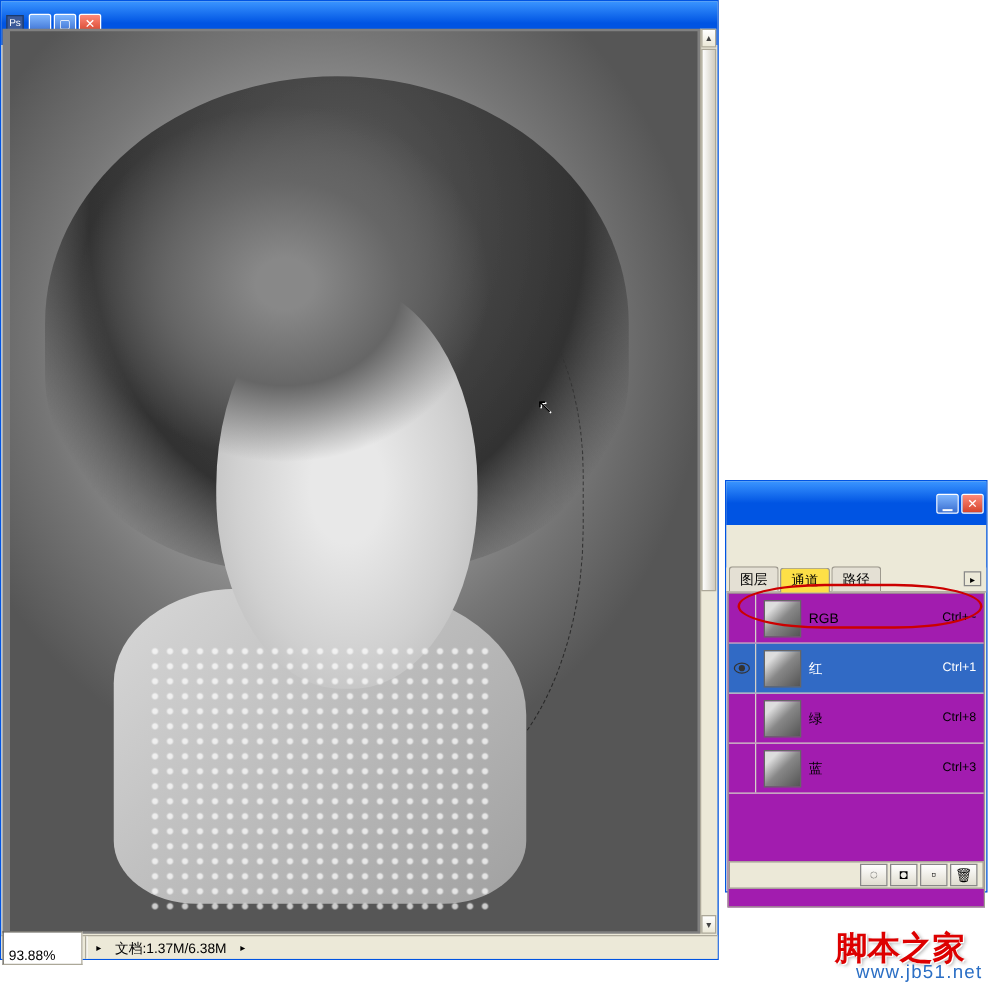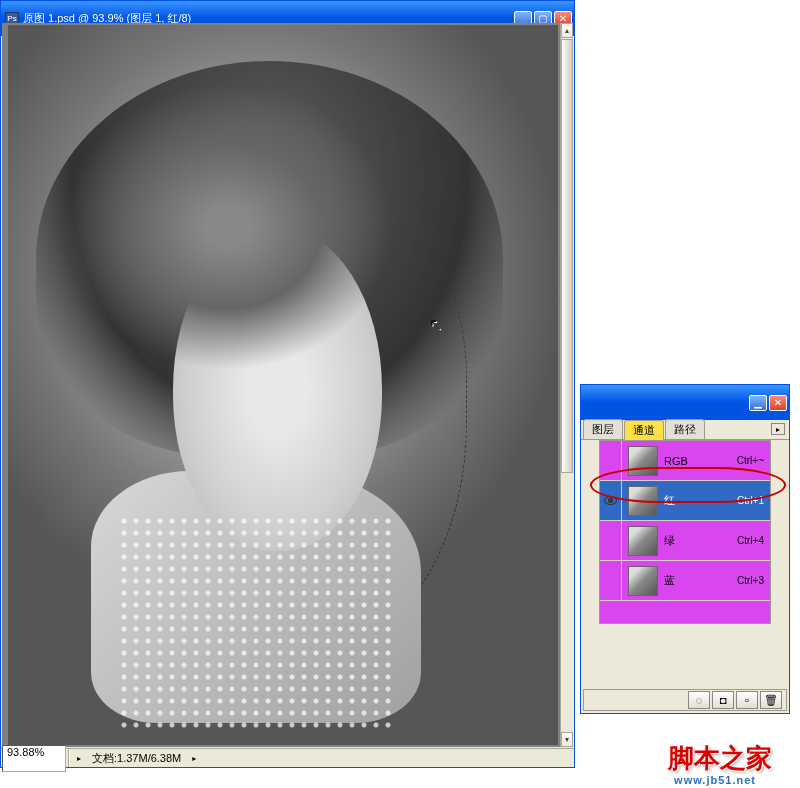--- a/index.html
+++ b/index.html
@@ -25,61 +25,60 @@
 .neck{position:absolute;left:15%;top:62%;width:60%;height:35%;background:linear-gradient(135deg,#d8d8d8,#a0a0a0);border-radius:30% 40% 20% 20%;}
 .pearls{position:absolute;left:20%;top:68%;width:50%;height:30%;}
 .pearls::before{content:"";position:absolute;inset:0;background-image:radial-gradient(circle,#fff 2px,transparent 3px);background-size:12px 12px;opacity:.7;}
 @keyframes march{to{border-style:dashed;}}
 
 .vscroll { position: absolute; right: 1px; top: 22px; width: 13px; bottom: 20px; background: #ece9d8; border-left: 1px solid #aca899; }
 .vscroll .arrow { height: 15px; background: linear-gradient(#fff,#ece9d8); border: 1px solid #aca899; display:flex;align-items:center;justify-content:center;font-size:8px;color:#444;}
 .vscroll .thumb { position: absolute; top: 16px; left: 0; right: 0; height: 60%; background: linear-gradient(90deg,#fff,#d0ccc0); border: 1px solid #aca899; }
 
 .statusbar { position: absolute; left: 0; bottom: 0; right: 0; height: 19px; background: #ece9d8; border-top: 1px solid #aca899; display: flex; align-items: center; font-size: 11px; color: #000; }
-.zoom-field { width: 64px; height: 27px; border: 1px inset #aca899; background: #fff; padding: 0 4px; display: flex; align-items: flex-start; margin-left: 1px;}
+.zoom-field { width: 64px; height: 27px; border: 1px inset #aca899; background: #fff; padding: 0 4px; display: flex; align-items: flex-end; margin-left: 1px;}
 .status-sep { width: 2px; height: 100%; border-left: 1px solid #aca899; border-right: 1px solid #fff; margin: 0 2px; }
 .status-arrow { width: 14px; display:flex;align-items:center;justify-content:center;font-size:8px;}
 .doc-info { padding: 0 6px; }
 
 
 .panel { position: absolute; right: 10px; top: 384px; width: 210px; height: 330px; border: 1px solid #0054e3; background: #ece9d8; }
 .panel .titlebar { font-size: 10px; }
-.panel-tabs { height: 20px; background: #ece9d8; display: flex; align-items: flex-end; border-bottom: 1px solid #9e9a8f; padding-left: 2px; position:relative;}
+.panel-tabs { height: 20px; background: #ece9d8; display: flex; align-items: flex-end; border-bottom: 1px solid #9e9a8f; padding-left: 2px; position:relative;margin-top:34px;}
 .panel-tab { font-size: 11px; padding: 2px 8px; border: 1px solid #9e9a8f; border-bottom: none; margin-right: 1px; background: #e4e0d4; color:#000; border-top-left-radius:3px; border-top-right-radius:3px; cursor:pointer;}
 .panel-tab.active { background: #fde047; position: relative; top: 1px; }
 .panel-menu { position: absolute; right: 4px; top: 3px; width: 14px; height: 12px; border: 1px solid #888; display:flex;align-items:center;justify-content:center;font-size:8px;cursor:pointer;}
 
-.channel-list { background: #d946ef; border: 1px solid #9e9a8f; margin: 0 18px; height: 184px; overflow:hidden;}
+.channel-list { background: #a21caf; border: 1px solid #9e9a8f; margin: 0 1px; height: 252px; overflow:hidden;}
 .ch-row { height: 40px; border-bottom: 1px solid #d4d0c8; display: flex; align-items: center; font-size: 11px; cursor:pointer; position:relative;}
 .ch-row.selected { background: #316ac5; color: #fff; }
 .vis-col { width: 22px; height: 100%; border-right: 1px solid #d4d0c8; display: flex; align-items: center; justify-content: center; }
 .eye-icon { width: 13px; height: 9px; border: 1px solid #333; border-radius: 60%; position: relative; }
 .eye-icon::after { content:""; position:absolute; left:3px; top:1px; width:5px; height:5px; background:#333; border-radius:50%; }
 .ch-thumb { width: 30px; height: 30px; margin: 0 6px; border: 1px solid #666; background: linear-gradient(135deg,#ddd 20%,#888 50%,#555 100%); position:relative;}
 .ch-thumb.alpha { background:#888;}
 .ch-name { flex: 1; }
 .ch-shortcut { font-size: 10px; margin-right: 6px; text-align: right; }
 
 .highlight-ring { position: absolute; border: 2px solid #c00; border-radius: 50%/70%; pointer-events: none; left: 590px; top: 467px; width: 196px; height: 36px; z-index: 20;}
 
 .panel-footer { position: absolute; bottom: 2px; left: 2px; right: 2px; height: 22px; background: #ece9d8; border: 1px solid #9e9a8f; display: flex; align-items: center; justify-content: flex-end; padding: 0 4px; gap: 2px; }
 .foot-btn { width: 22px; height: 18px; border: 1px solid #888; background: linear-gradient(#fff,#e0ddd0); display: flex; align-items: center; justify-content: center; font-size: 11px; cursor:pointer;}
 
 .watermark { position: absolute; right: 28px; bottom: 12px; font-size: 26px; color: #d00; font-weight: bold; text-shadow: 1px 1px 0 #fff, 2px 2px 3px rgba(0,0,0,.3); font-family: "STKaiti", KaiTi, cursive; }
-.watermark-sub { position: absolute; right: 44px; bottom: 2px; font-size: 11px; color: #2b6fc5; letter-spacing: 1px; font-weight: bold; }
+.watermark-sub { position: absolute; right: 14px; bottom: 2px; font-size: 15px; color: #2b6fc5; letter-spacing: 1px; }
 
 .cursor-arrow{position:absolute;left:428px;top:314px;font-size:16px;color:#000;text-shadow:1px 1px 0 #fff;z-index:5;}
 </style>
 </head>
 <body>
 
 <div class="doc-window">
   <div class="titlebar">
     <span class="ps-icon">Ps</span>
-    <span class="title-text">原图 1.psd @ 93.9% (图层 1, 红/8)</span>
     <div class="win-btns">
       <div class="win-btn win-min">▁</div>
       <div class="win-btn win-max">▢</div>
       <div class="win-btn win-close">✕</div>
     </div>
   </div>
   <div class="canvas-area">
     <div class="canvas-img">
       <div class="hair"></div>
       <div class="neck"></div>
@@ -130,21 +129,21 @@
           <span class="eye-icon"></span>
         </div>
       <div class="ch-thumb"></div>
       <div class="ch-name">红</div>
       <div class="ch-shortcut">Ctrl+1</div>
     </div>
     <div class="ch-row">
       <div class="vis-col"></div>
       <div class="ch-thumb"></div>
       <div class="ch-name">绿</div>
-      <div class="ch-shortcut">Ctrl+4</div>
+      <div class="ch-shortcut">Ctrl+8</div>
     </div>
     <div class="ch-row">
       <div class="vis-col"></div>
       <div class="ch-thumb"></div>
       <div class="ch-name">蓝</div>
       <div class="ch-shortcut">Ctrl+3</div>
     </div>
   </div>
   <div class="panel-footer">
     <div class="foot-btn">◌</div>

